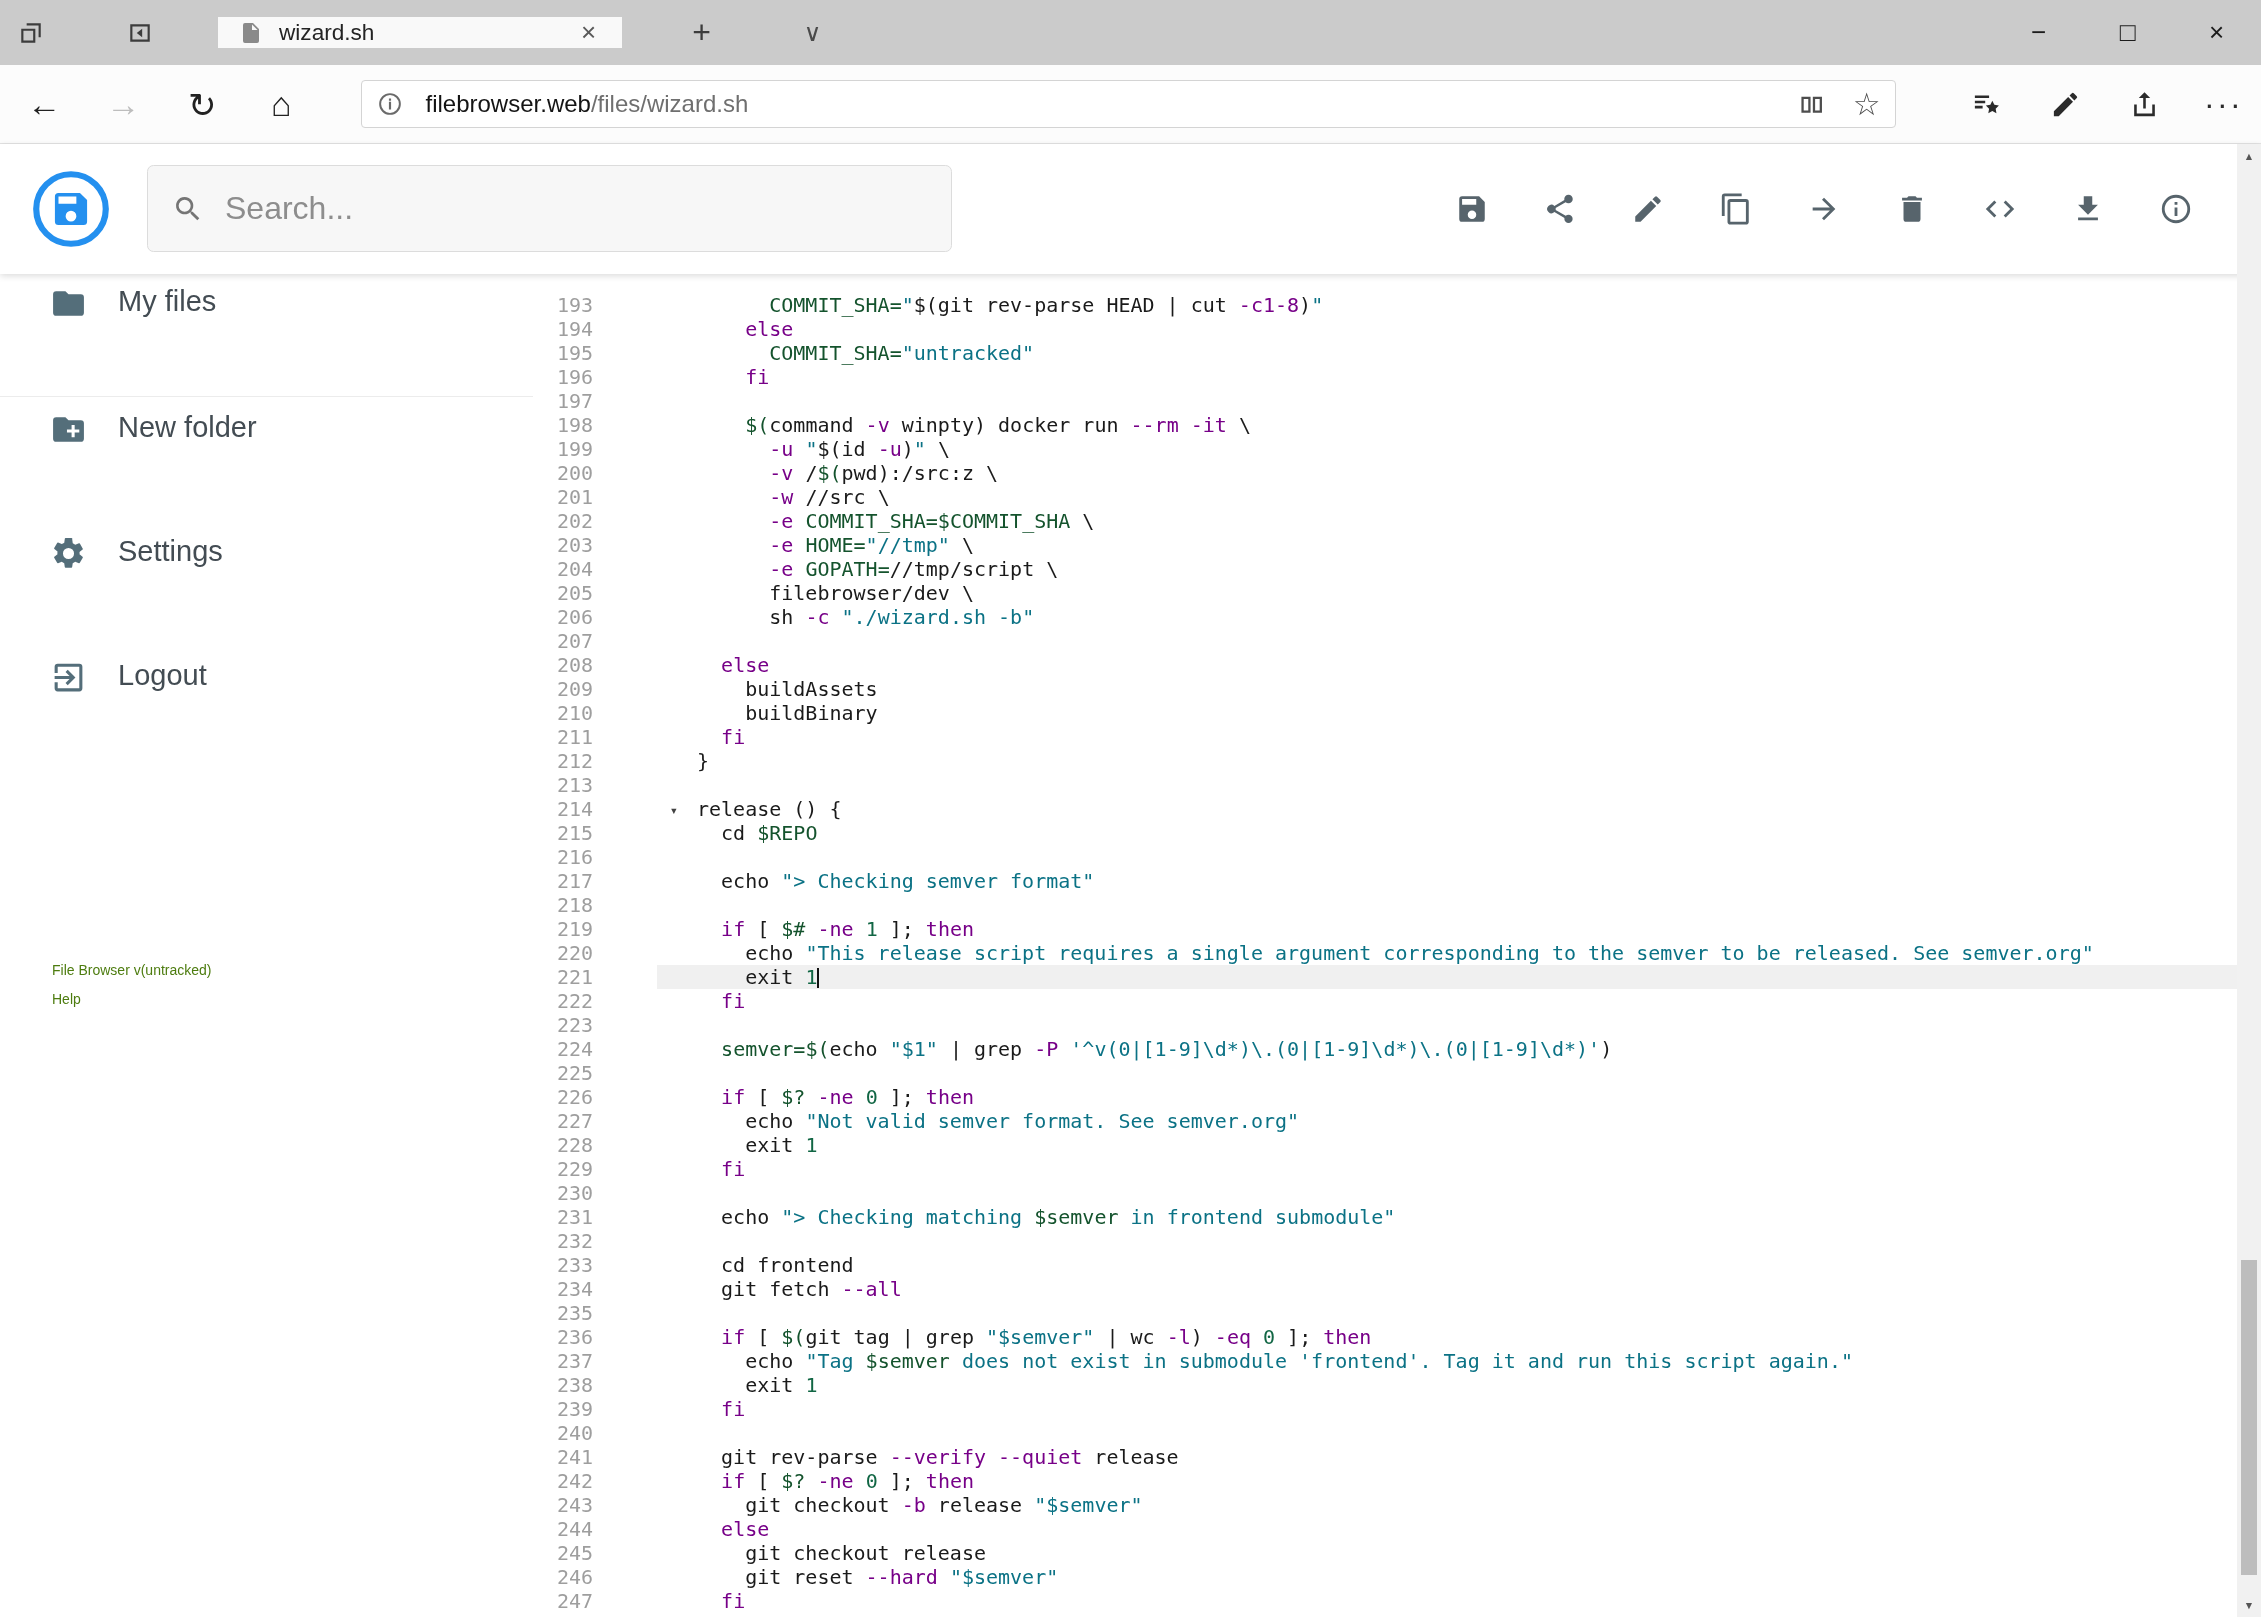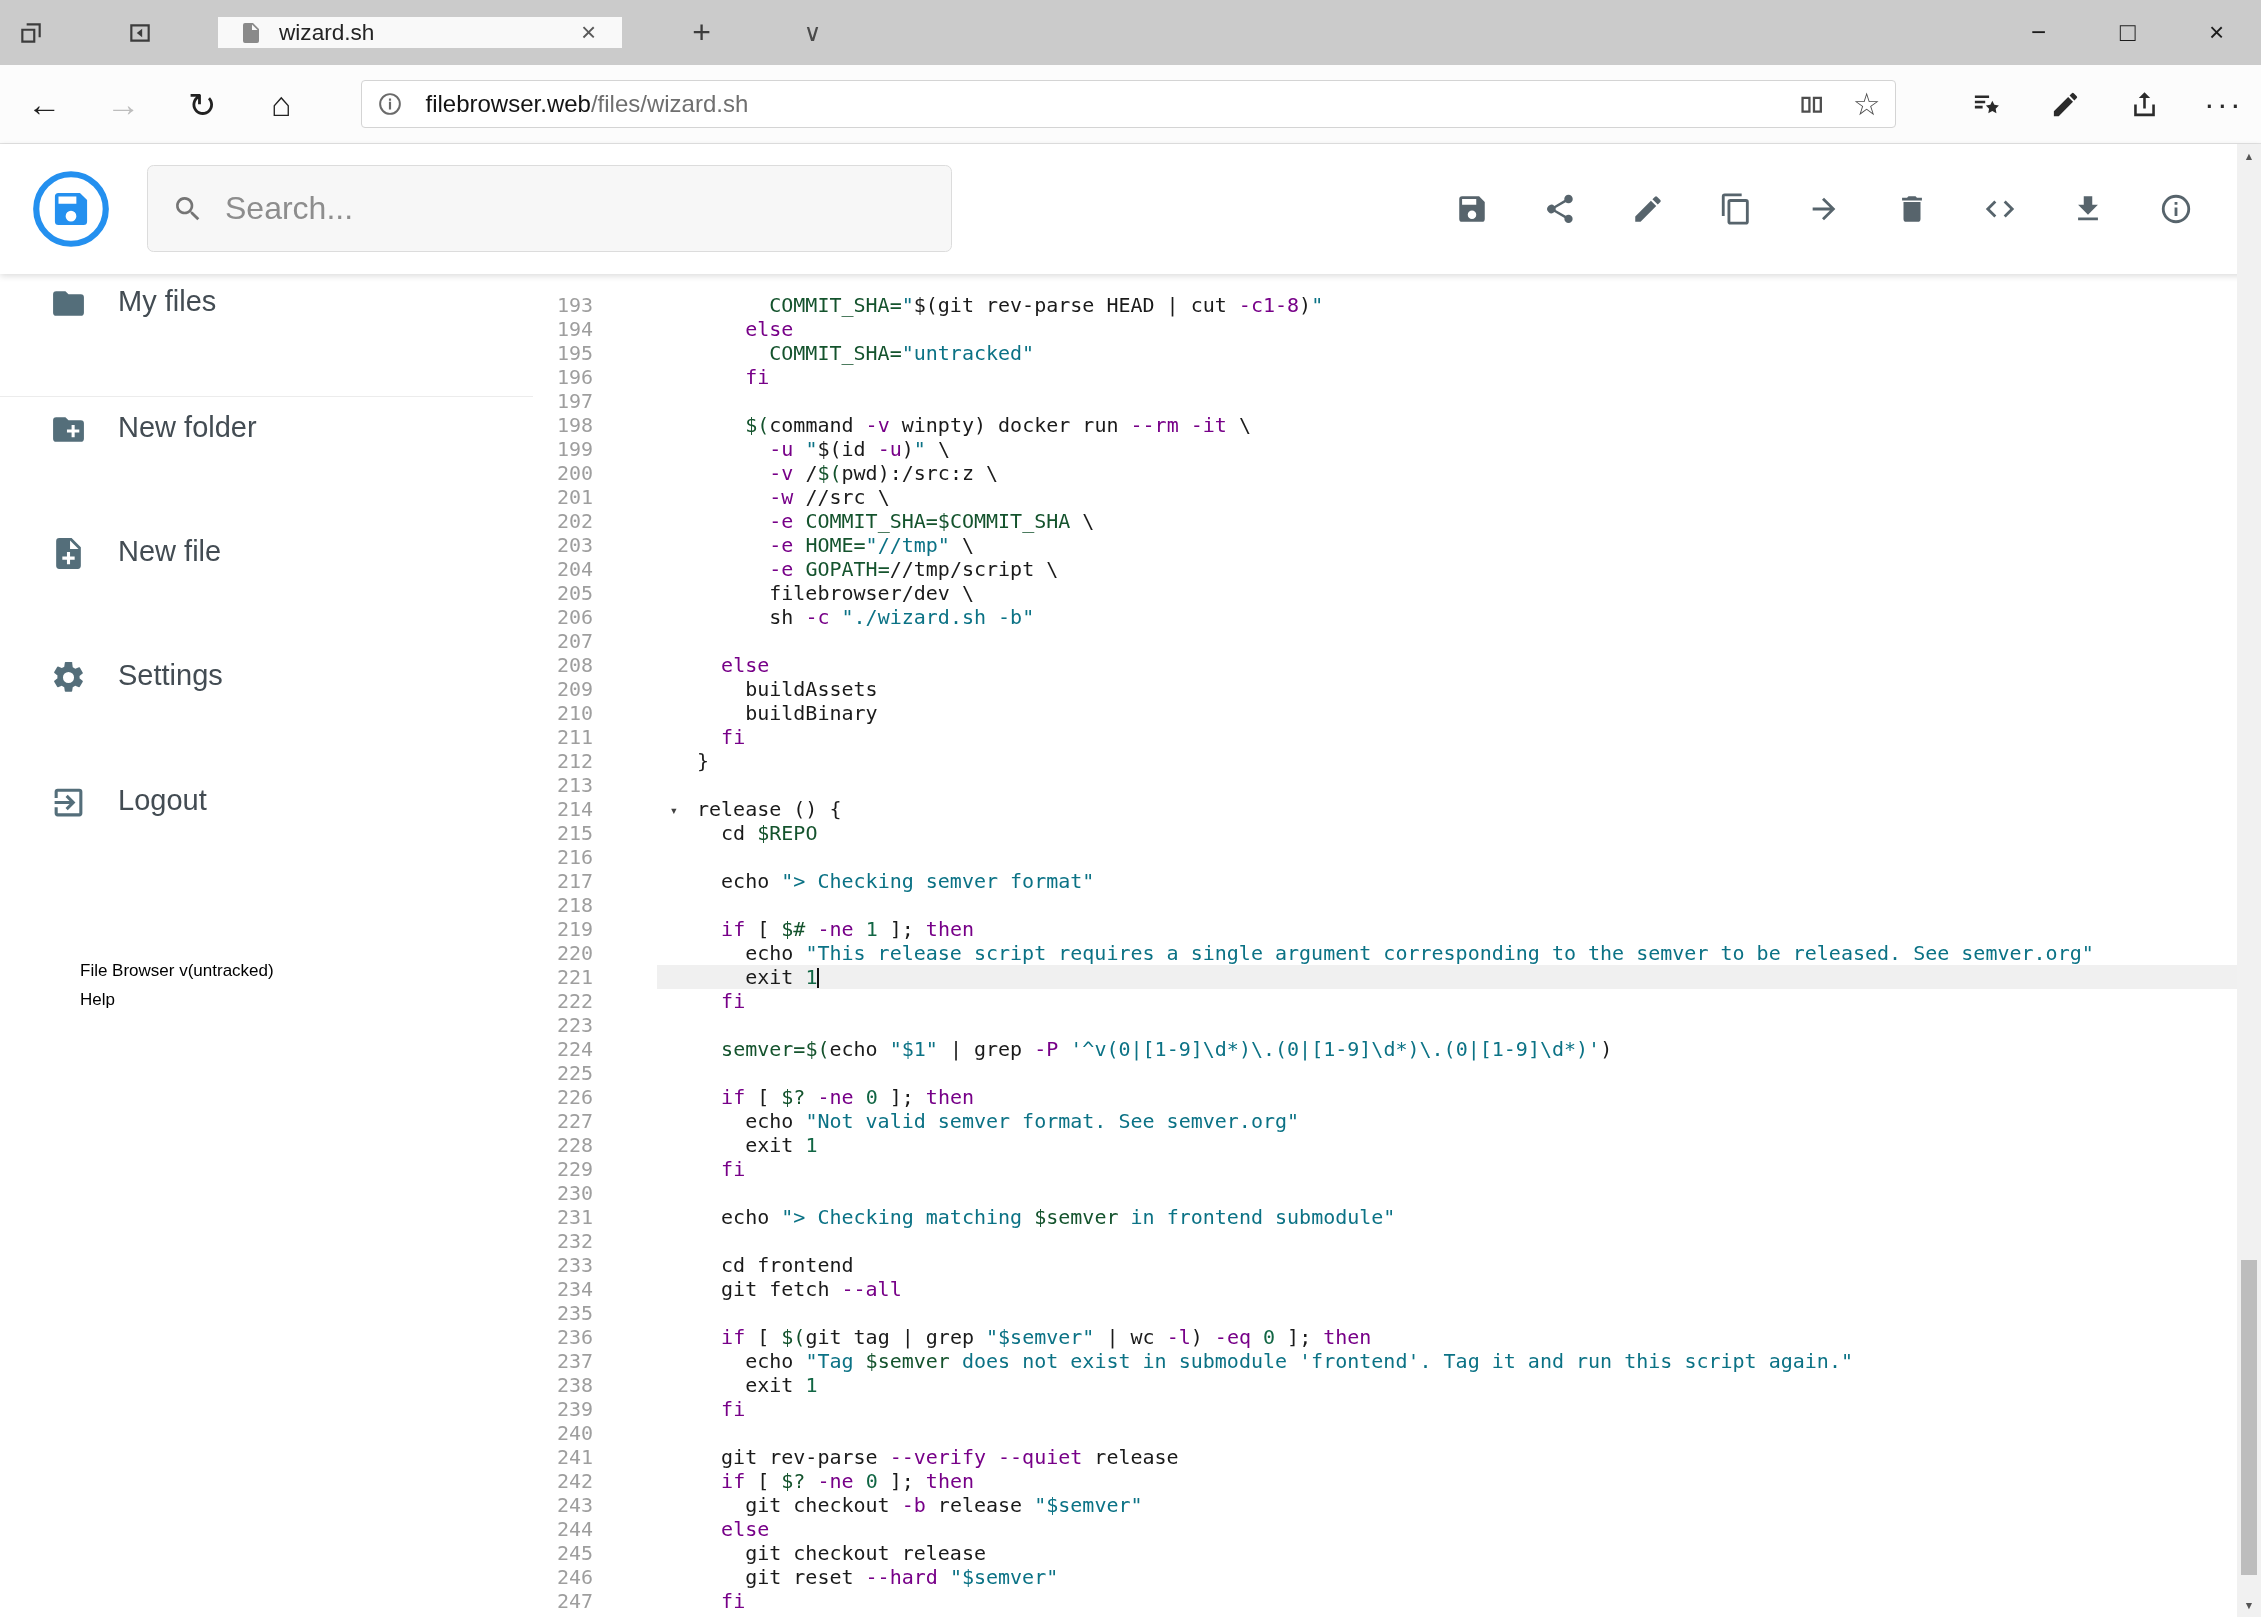--- a/index.html
+++ b/index.html
@@ -54,21 +54,21 @@
   .tool-btn svg { width:34px; height:34px; }
 
   
   .main { position:absolute; top:274px; left:0; right:0; bottom:0; display:flex; }
   .sidebar { width:557px; padding-top:11.3px; position:relative; flex-shrink:0; }
   .side-item { height:97px; margin-bottom:27.4px; display:flex; align-items:flex-start; padding-left:50px; gap:31px; cursor:pointer; }
   .side-item .sicon { color:#546e7a; display:flex; }
   .side-item svg { width:37px; height:37px; }
   .side-item .slabel { font-size:29px; color:#434c53; }
   .side-div { height:0; border-top:0.8px solid #ececec; margin:-13.7px 24px 13.7px 0; }
-  .side-footer { position:absolute; left:52px; top:682px; font-size:17px; color:#000000; line-height:29px;margin-left:28px; }
+  .side-footer { position:absolute; left:52px; top:682px; font-size:14px; color:#4d7c0f; line-height:29px; }
   .side-footer .help { cursor:pointer; }
 
   
   .editor { flex:1; margin-right:24px; overflow:hidden; padding-top:19.4px;
             font-family:"DejaVu Sans Mono", monospace; font-size:20px; }
   .row { display:flex; height:24px; line-height:24px; white-space:pre; }
   .gutter { width:100px; padding-right:3.2px; color:#9e9e9e; flex-shrink:0; position:relative; }
   .fold { position:absolute; right:-21px; top:0.8px; font-size:13.7px; color:#424242; cursor:pointer; }
   .code { flex:1; padding-left:40px; color:#1a1a1a; }
   .row.active .code { background:#f0f0f0; }
@@ -260,28 +260,20 @@
             <span class="slabel">My files</span>
           </div>
           <div class="side-div"></div>
           <div class="side-item">
             <span class="sicon">
               <svg viewBox="0 0 24 24" fill="currentColor">
                 <path d="M20 6h-8l-2-2H4a2 2 0 0 0-2 2v12a2 2 0 0 0 2 2h16a2 2 0 0 0 2-2V8a2 2 0 0 0-2-2zm-1 8h-3v3h-2v-3h-3v-2h3V9h2v3h3v2z"></path>
               </svg>
             </span>
             <span class="slabel">New folder</span>
-          </div>
-          <div class="side-item">
-            <span class="sicon">
-              <svg viewBox="0 0 24 24" fill="currentColor">
-                <path d="M14 2H6a2 2 0 0 0-2 2v16a2 2 0 0 0 2 2h12a2 2 0 0 0 2-2V8l-6-6zm2 14h-3v3h-2v-3H8v-2h3v-3h2v3h3v2zm-3-7V3.5L18.5 9H13z"></path>
-              </svg>
-            </span>
-            <span class="slabel">New file</span>
           </div>
           <div class="side-item">
             <span class="sicon">
               <svg viewBox="0 0 24 24" fill="currentColor">
                 <path d="M19.14 12.94c.04-.31.06-.62.06-.94s-.02-.63-.07-.94l2.03-1.58a.5.5 0 0 0 .12-.61l-1.92-3.32a.5.5 0 0 0-.59-.22l-2.39.96c-.5-.38-1.03-.7-1.62-.94l-.36-2.54A.5.5 0 0 0 13.92 2h-3.84a.5.5 0 0 0-.47.41l-.36 2.54c-.59.24-1.13.57-1.62.94l-2.39-.96a.5.5 0 0 0-.59.22L2.73 8.47a.5.5 0 0 0 .12.61l2.03 1.58c-.05.31-.09.63-.09.94s.02.64.07.94l-2.03 1.58a.5.5 0 0 0-.12.61l1.92 3.32c.12.22.37.29.59.22l2.39-.96c.5.38 1.03.7 1.62.94l.36 2.54c.05.24.24.41.48.41h3.84c.24 0 .44-.17.47-.41l.36-2.54c.59-.24 1.13-.56 1.62-.94l2.39.96c.22.08.47 0 .59-.22l1.92-3.32a.5.5 0 0 0-.12-.61l-2.01-1.58zM12 15.6a3.6 3.6 0 1 1 0-7.2 3.6 3.6 0 0 1 0 7.2z"></path>
               </svg>
             </span>
             <span class="slabel">Settings</span>
           </div>
           <div class="side-item">

